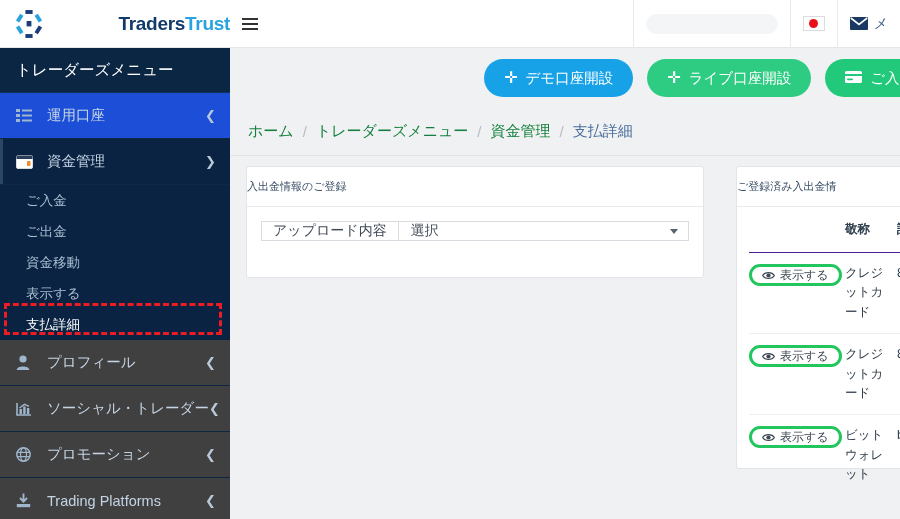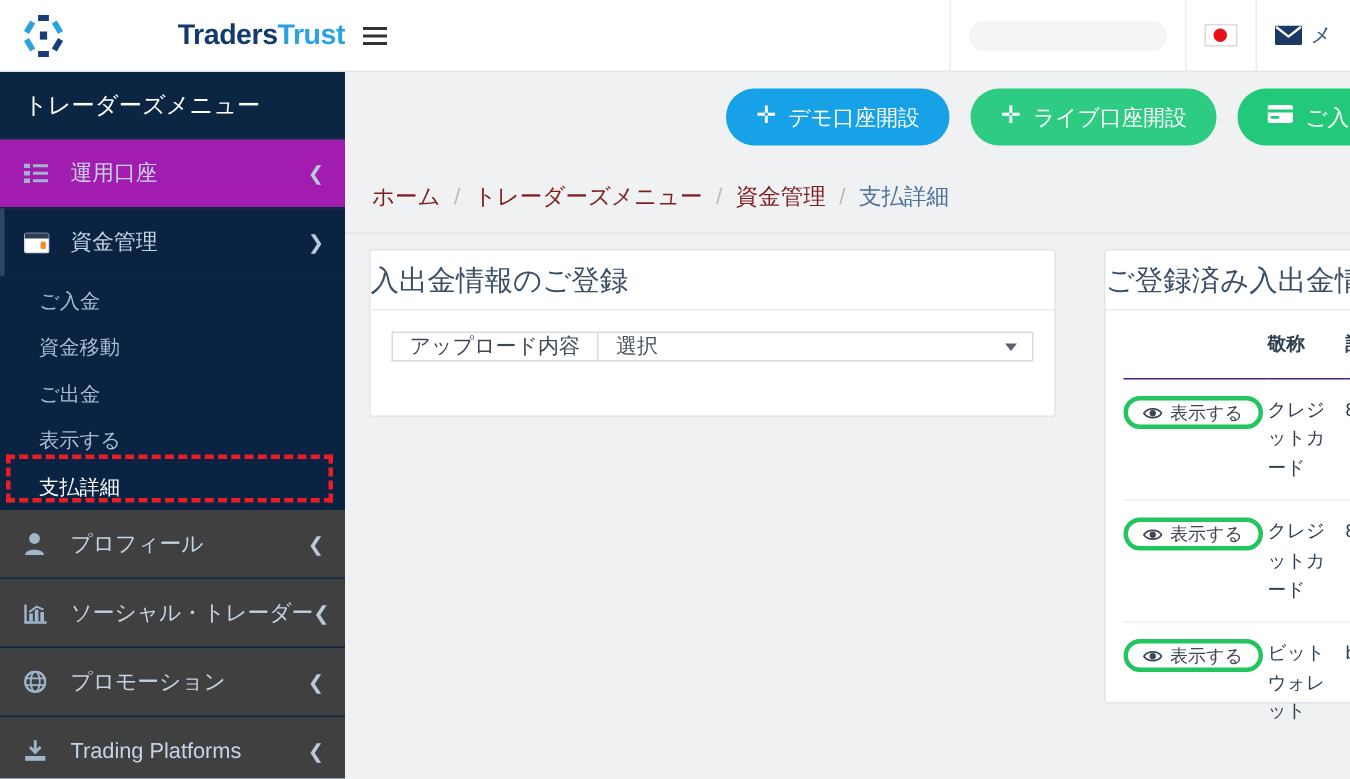--- a/index.html
+++ b/index.html
@@ -44,21 +44,21 @@
     background: #0b2643;
     border-bottom: 1px solid #123154;
   }
 
   .nav-item {
     position: relative;
     display: flex; align-items: center;
     height: 46px;
     padding-left: 16px; padding-right: 14px;
     color: #c5d4e4; font-size: 14.5px;
-    background: #a21caf;
+    background: #1d4ed8;
     border-bottom: 1px solid #0d2844;
     cursor: pointer;
   }
   .nav-item.alt { background: #404040; }
   .nav-item.active-parent { background: #0a2342; }
   .nav-item .ico {
     width: 20px; flex: 0 0 20px; margin-right: 11px;
     display: inline-flex; align-items: center; justify-content: flex-start;
     color: #9fb6cd;
   }
@@ -146,35 +146,35 @@
 
   
   .breadcrumb {
     position: absolute; left: 230px; top: 108px;
     width: 670px; height: 48px;
     display: flex; align-items: center;
     padding-left: 18px;
     font-size: 15px; color: #4a6f9b;
     border-bottom: 1px solid #e2e4e7;
   }
-  .breadcrumb a { color: #7f1d1d; text-decoration: none; cursor: pointer; }
+  .breadcrumb a { color: #15803d; text-decoration: none; cursor: pointer; }
   .breadcrumb .sep { color: #b6bcc4; margin: 0 9px; }
   .breadcrumb .cur { color: #4a6f9b; }
 
   
   .card {
     position: absolute;
     background: #ffffff;
     border: 1px solid #e2e4e8;
     border-radius: 3px;
   }
   .card-head {
     height: 40px; display: flex; align-items: center;
     padding-left: 0;
-    font-size: 19px; color: #3c4f66;
+    font-size: 11px; color: #3c4f66;
     border-bottom: 1px solid #e8eaed;
   }
   .card-body { padding: 14px 14px 18px 14px; }
 
   #card-left { left: 246px; top: 166px; width: 458px; height: 112px; }
   #card-right { left: 736px; top: 166px; width: 200px; height: 303px; }
 
   .input-group { display: flex; align-items: flex-start; height: 34px; width: 100%; }
   .input-addon {
     display: flex; align-items: center;
@@ -278,24 +278,24 @@
         </svg>
       </span>
       <span class="lbl">資金管理</span>
       <span class="chev">❯</span>
     </div>
 
     <div class="sub-item">
       <span>ご入金</span>
     </div>
     <div class="sub-item">
+      <span>ご出金</span>
+    </div>
+    <div class="sub-item">
       <span>資金移動</span>
-    </div>
-    <div class="sub-item">
-      <span>ご出金</span>
     </div>
     <div class="sub-item">
       <span>表示する</span>
     </div>
     <div class="sub-item current">
       <span>支払詳細</span>
     </div>
 
     <div class="nav-item alt">
       <span class="ico">

